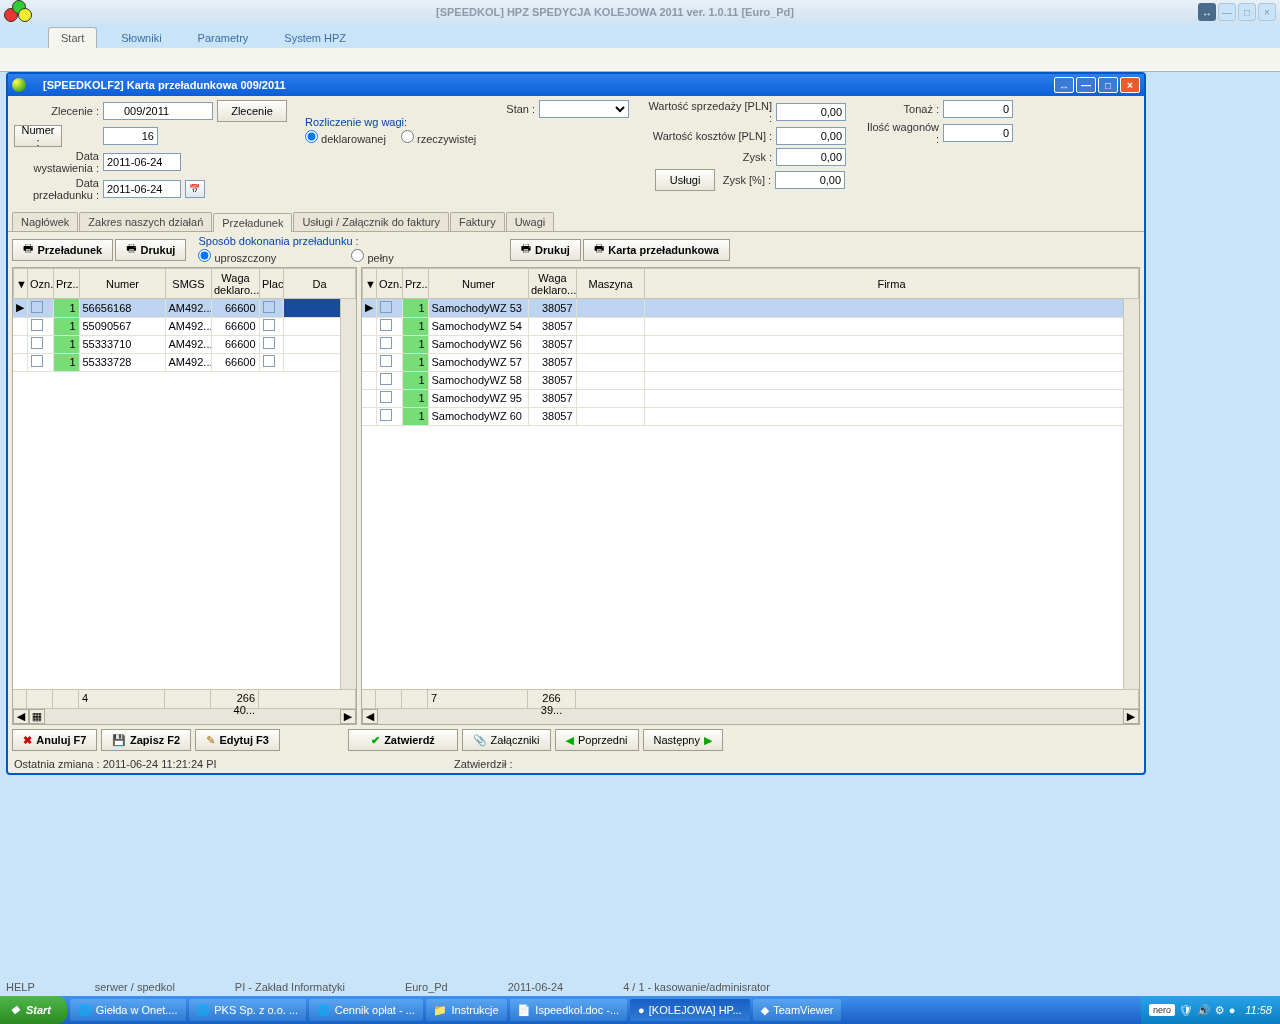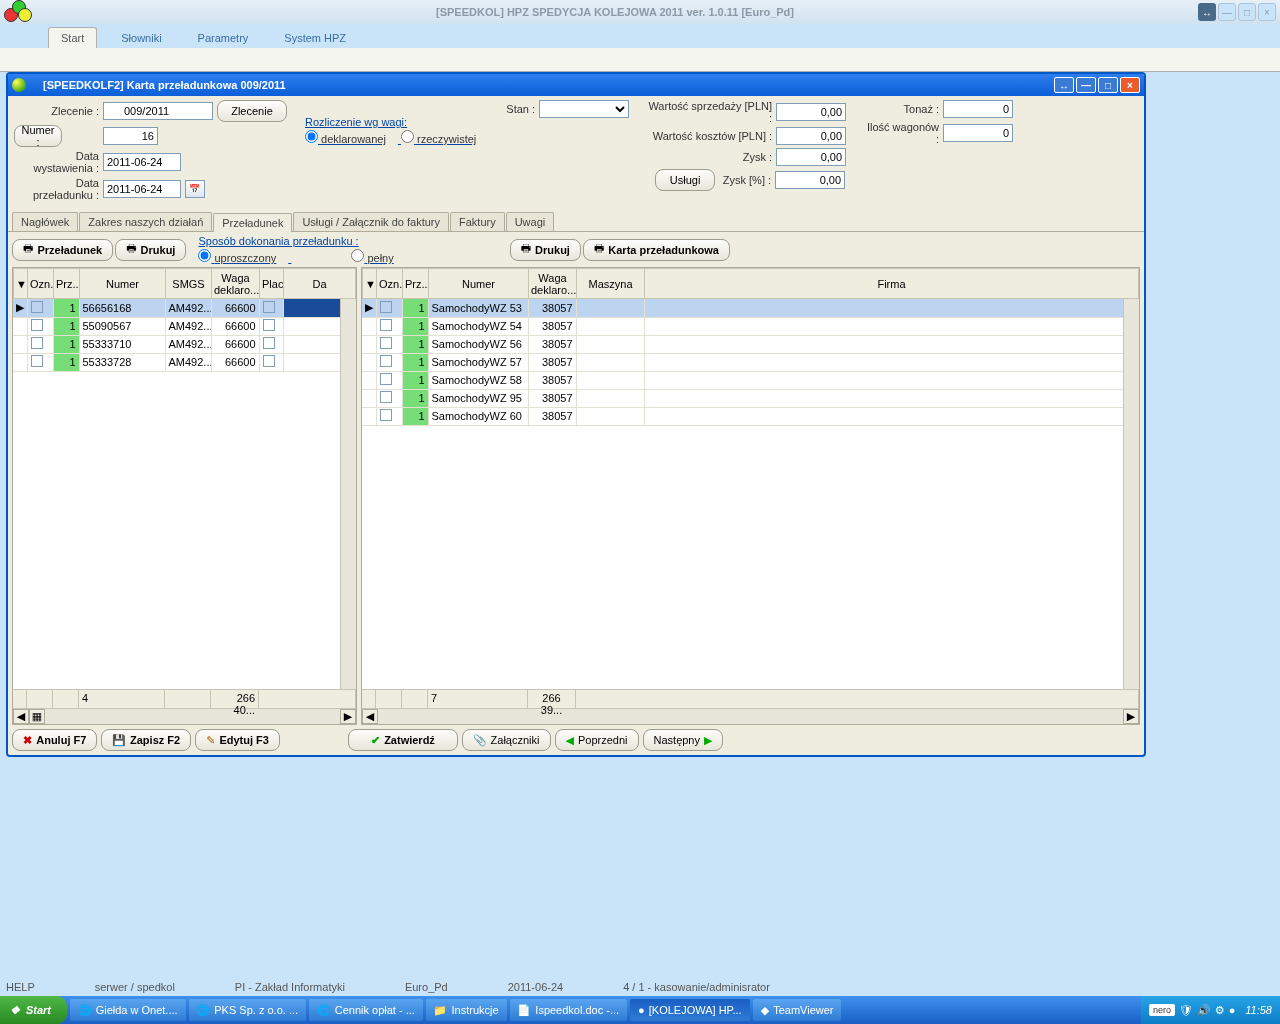--- a/index.html
+++ b/index.html
@@ -21,24 +21,24 @@
 .mdi-titlebar .title { flex: 1; margin-left: 11px; }
 .mdi-titlebar .ctrls { display: flex; gap: 2px; }
 .mdi-titlebar .ctrls span { width: 20px; height: 16px; display: flex; align-items: center; justify-content: center; border: 1px solid #fff; border-radius: 2px; background: #3a7bd5; font-size: 10px; }
 .mdi-titlebar .ctrls span.close { background: #e85c2e; }
 
 .form-area { padding: 4px 6px; }
 .form-row { display: flex; align-items: center; margin-bottom: 3px; gap: 4px; }
 .lbl { text-align: right; color: #333; }
 .inp { border: 1px solid #7f9db9; background: #fff; height: 18px; padding: 0 3px; font-size: 11px; }
 .inp.ro { background: #fff; text-align: right; }
-.rad-group { color: #0046a8; text-decoration: underline; }
+.rad-group { color: #0046a8; }
 .rad-group .title { margin-bottom: 2px; }
 .rad-group label { margin-right: 12px; color: #333; }
-.btn { border: 1px solid #9c9c8f; background: linear-gradient(#fdfdfb,#e8e6da); height: 22px; padding: 0 10px; cursor: pointer; border-radius: 8px; display: inline-flex; align-items: center; gap: 4px; }
+.btn { border: 1px solid #9c9c8f; background: linear-gradient(#fdfdfb,#e8e6da); height: 22px; padding: 0 10px; cursor: pointer; border-radius: 0; display: inline-flex; align-items: center; gap: 4px; }
 
 .tab-strip { display: flex; border-bottom: 1px solid #b0ac9b; padding: 0 4px; margin-top: 4px; }
 .tab-strip .t { padding: 3px 8px; border: 1px solid #b0ac9b; border-bottom: none; background: #e8e5d7; margin-right: 1px; color: #444; cursor: pointer; border-radius: 2px 2px 0 0; }
 .tab-strip .t.active { background: #efece0; position: relative; top: 1px; }
 
 .toolbar { display: flex; align-items: center; gap: 2px; padding: 3px 4px; background: #efece0; }
 
 .grids { display: flex; gap: 4px; padding: 0 4px; }
 .grid-wrap { border: 1px solid #b0ac9b; background: #fff; position: relative; }
 .grid-wrap.left { width: 345px; }
@@ -473,20 +473,24 @@
     <button class="btn">
         <span class="icon-prev"></span>
         <span>Poprzedni</span>
       </button>
     <button class="btn">
         <span>Następny</span>
         <span class="icon-next"></span>
       </button>
   </div>
 
+  <div class="statusline">
+    <div class="s1">Ostatnia zmiana :   2011-06-24 11:21:24     PI</div>
+    <div>Zatwierdził :</div>
+  </div>
 </div>
 
 <div class="app-status">
   <span>HELP</span>
   <span>serwer / spedkol</span>
   <span>PI - Zakład Informatyki</span>
   <span>Euro_Pd</span>
   <span>2011-06-24</span>
   <span>4 / 1 - kasowanie/adminisrator</span>
 </div>

